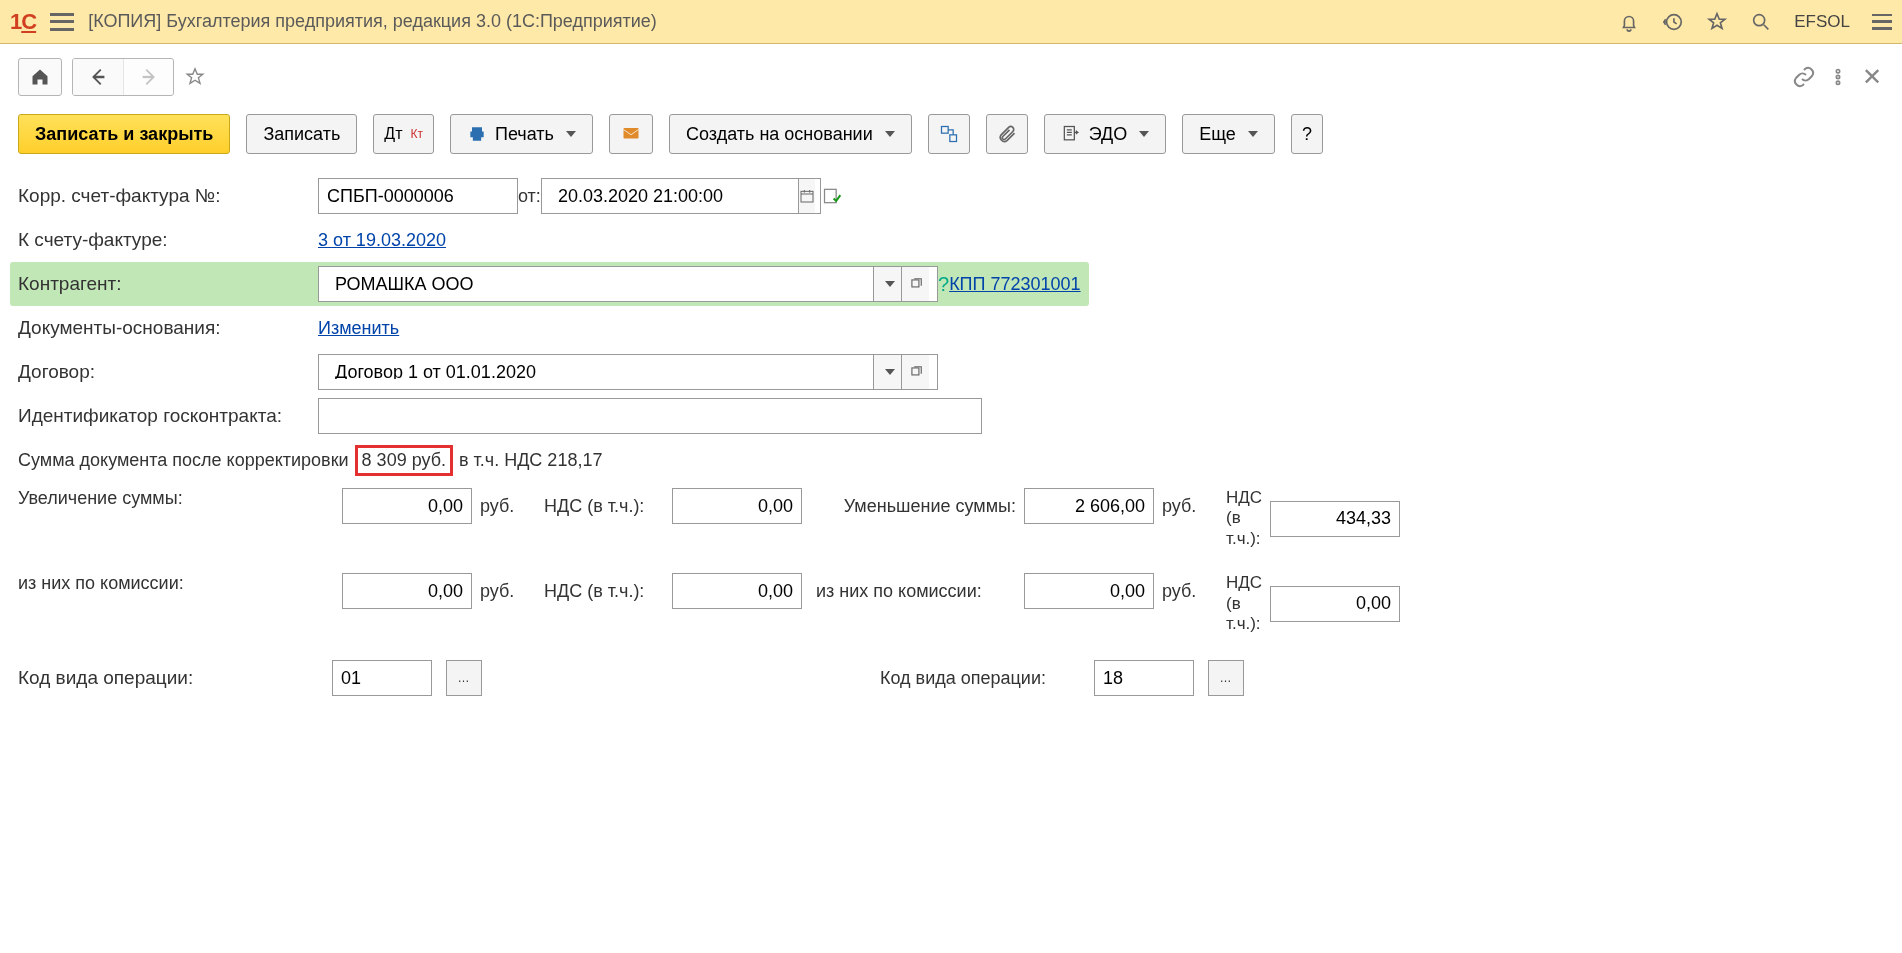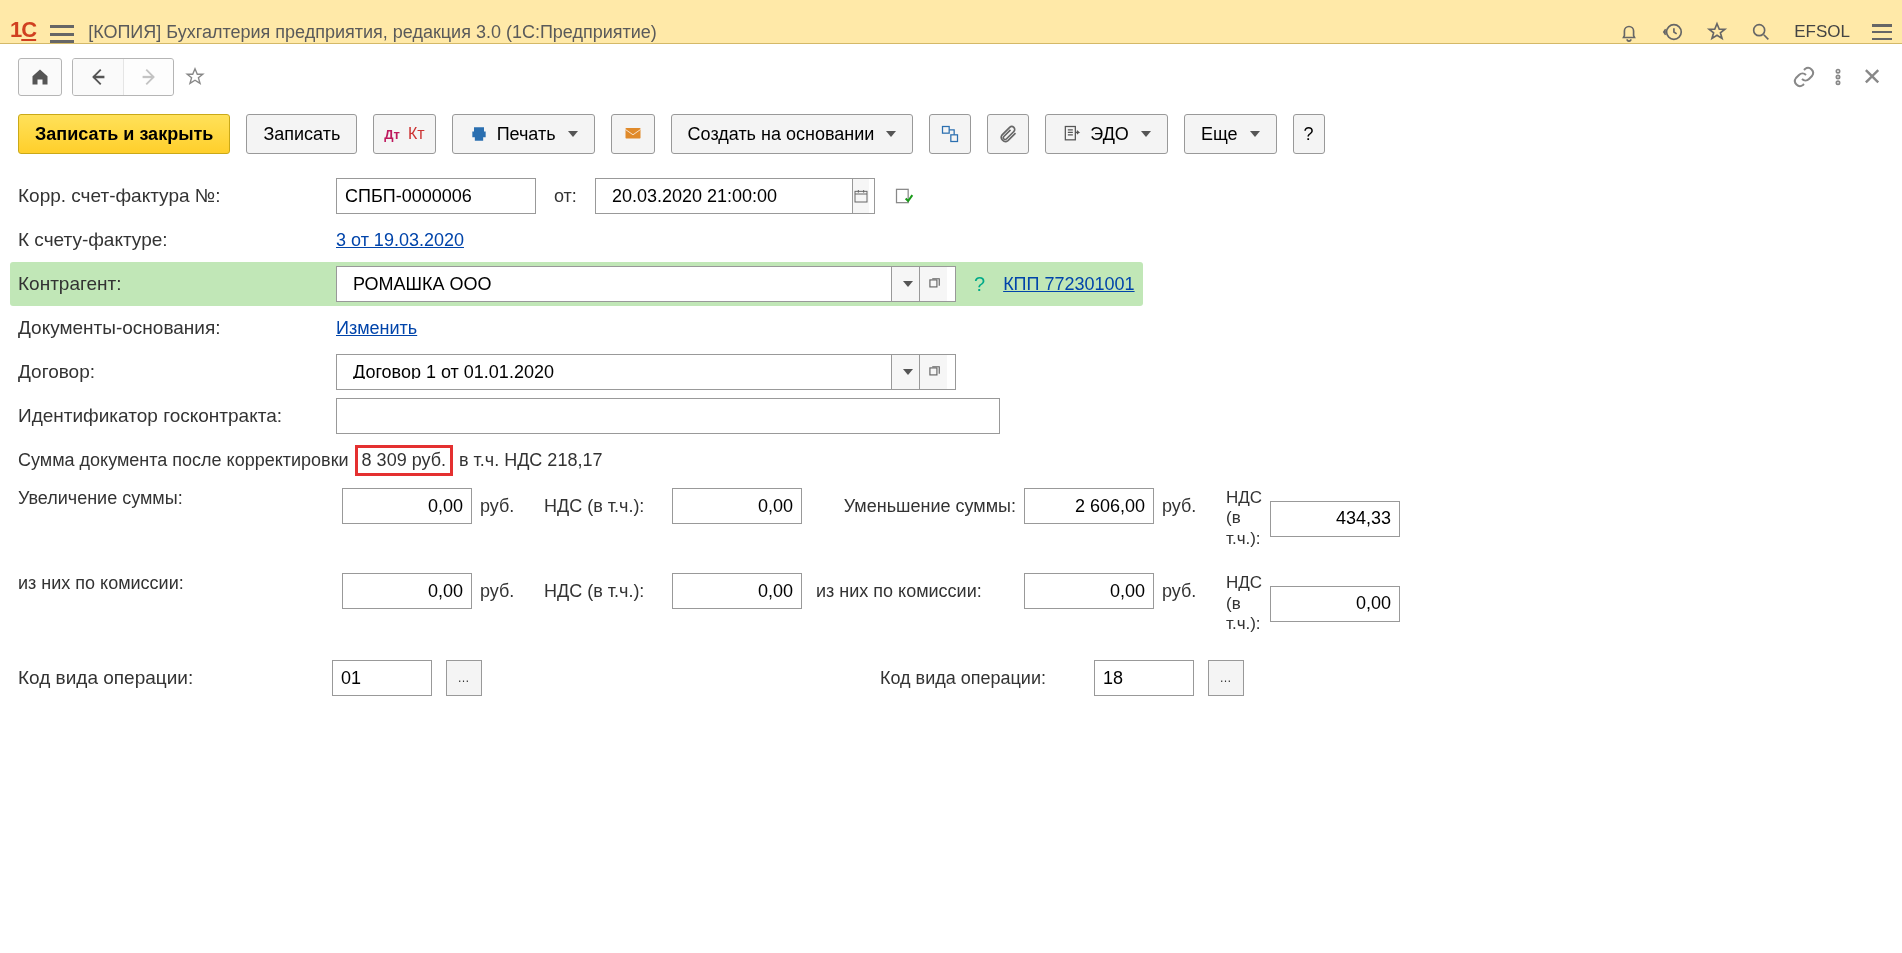--- a/index.html
+++ b/index.html
@@ -5,21 +5,21 @@
   * { box-sizing: border-box; margin: 0; padding: 0; }
   body {
     font-family: Arial, Helvetica, sans-serif;
     font-size: 18px;
     color: #333;
     background: #fff;
   }
   
   .app-bar {
     display: flex;
-    align-items: flex-end;
+    align-items: center;
     height: 44px;
     background: #ffe9a8;
     border-bottom: 1px solid #d4b968;
     padding: 0 10px;
     gap: 14px;
   }
   .logo {
     color: #d04020;
     font-weight: bold;
     font-size: 22px;
@@ -103,21 +103,21 @@
 
   
   .form {
     padding: 4px 18px 20px 18px;
   }
   .row {
     display: flex;
     align-items: center;
     min-height: 44px;
     padding: 4px 0;
-    gap: 18px;
+    gap: 0;
   }
   .row .lbl {
     min-width: 300px;
     font-size: 19px;
     color: #333;
   }
   .row.highlight {
     background: #c1e7b7;
     padding: 0 8px;
     margin-left: -8px;
@@ -246,22 +246,22 @@
         <circle cx="12" cy="19" r="2"></circle>
       </svg>
   </div>
   <div class="hdr-icon close">✕</div>
 </div>
 
 <div class="toolbar">
   <button class="btn primary">Записать и закрыть</button>
   <button class="btn">Записать</button>
   <button class="btn icon-only">
-    <span style="color:#be185d;font-size:13px;line-height:1;font-weight:bold;">Дт</span>
-      <span style="color:#c33;font-size:16px;line-height:1;">Кт</span>
+    <span style="color:#000000;font-size:16px;line-height:1;">Дт</span>
+      <span style="color:#c33;font-size:12px;line-height:1;">Кт</span>
   </button>
   <button class="btn">
     <svg viewBox="0 0 24 24" width="20" height="20" fill="#2b6fb0">
         <path d="M6 4h12v5H6zM4 9h16v7h-3v4H7v-4H4zM8 16h8v3H8z"></path>
       </svg>
     <span>Печать</span>
     <span class="dropdown-arrow"></span>
   </button>
   <button class="btn icon-only">
     <svg viewBox="0 0 24 24" width="22" height="18" fill="#e08a2a">

